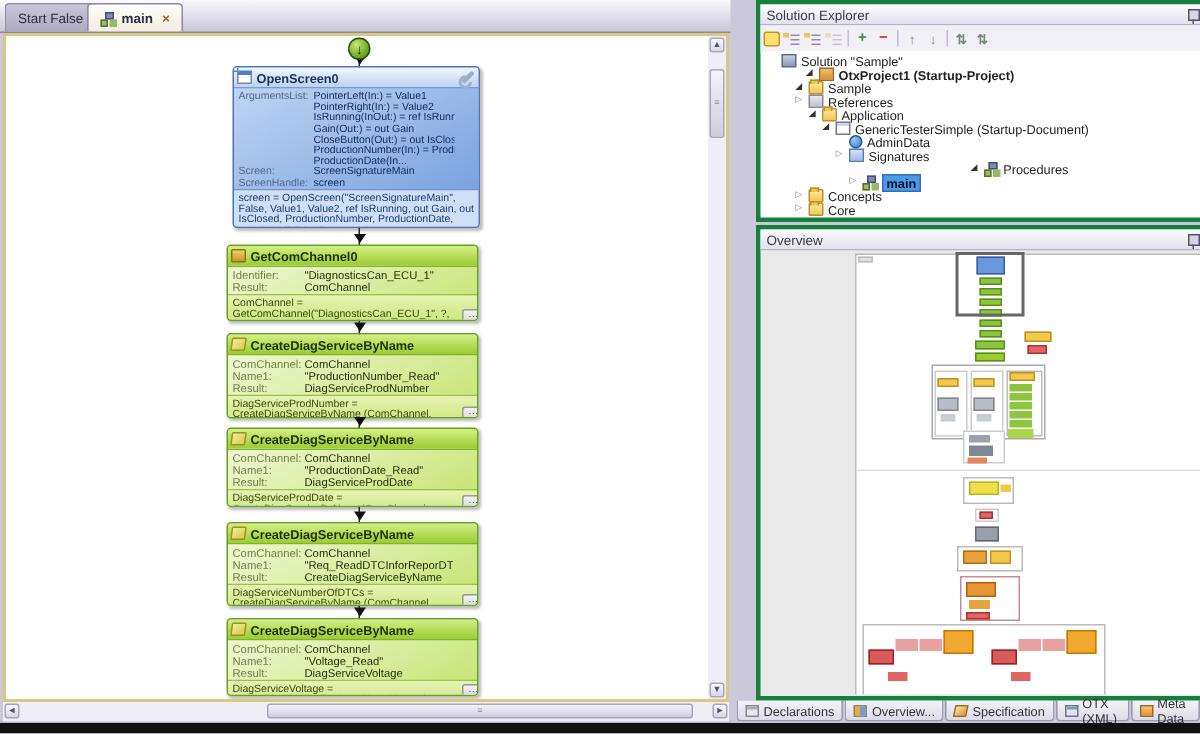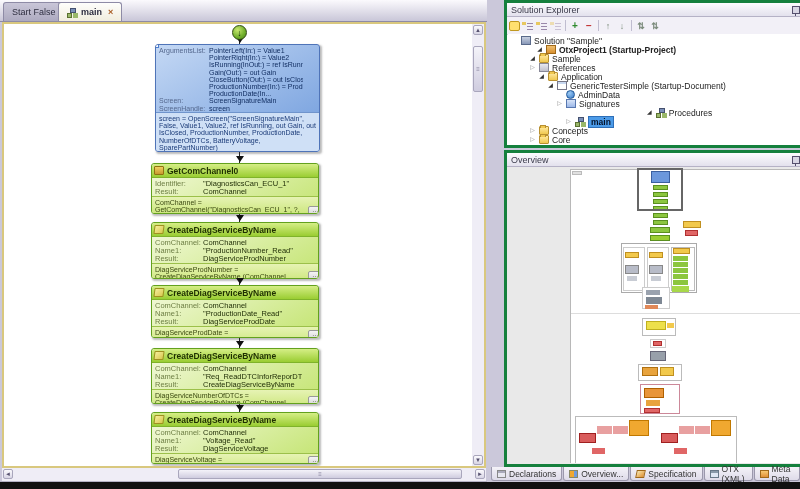--- a/index.html
+++ b/index.html
@@ -138,20 +138,25 @@
     <span class="close">×</span>
   </div>
 </div>
 
 <div id="canvas" class="abs">
   <div id="vline"></div>
   <div id="start-node">↓</div>
   <div id="flow-blocks">
       <div class="block blue" style="left: 151px; top: 20px; width: 165px; height: 108px;">
         <div class="handle"></div>
+        <div class="hdr">
+          <span class="bico screen"></span>
+          <span>OpenScreen0</span>
+          <span class="wrench"></span>
+        </div>
         <div class="rows">
           <div class="row">
             <span class="l">ArgumentsList:</span>
             <span class="v">PointerLeft(In:) = Value1</span>
           </div>
           <div class="row">
             <span class="l"></span>
             <span class="v">PointerRight(In:) = Value2</span>
           </div>
           <div class="row">

